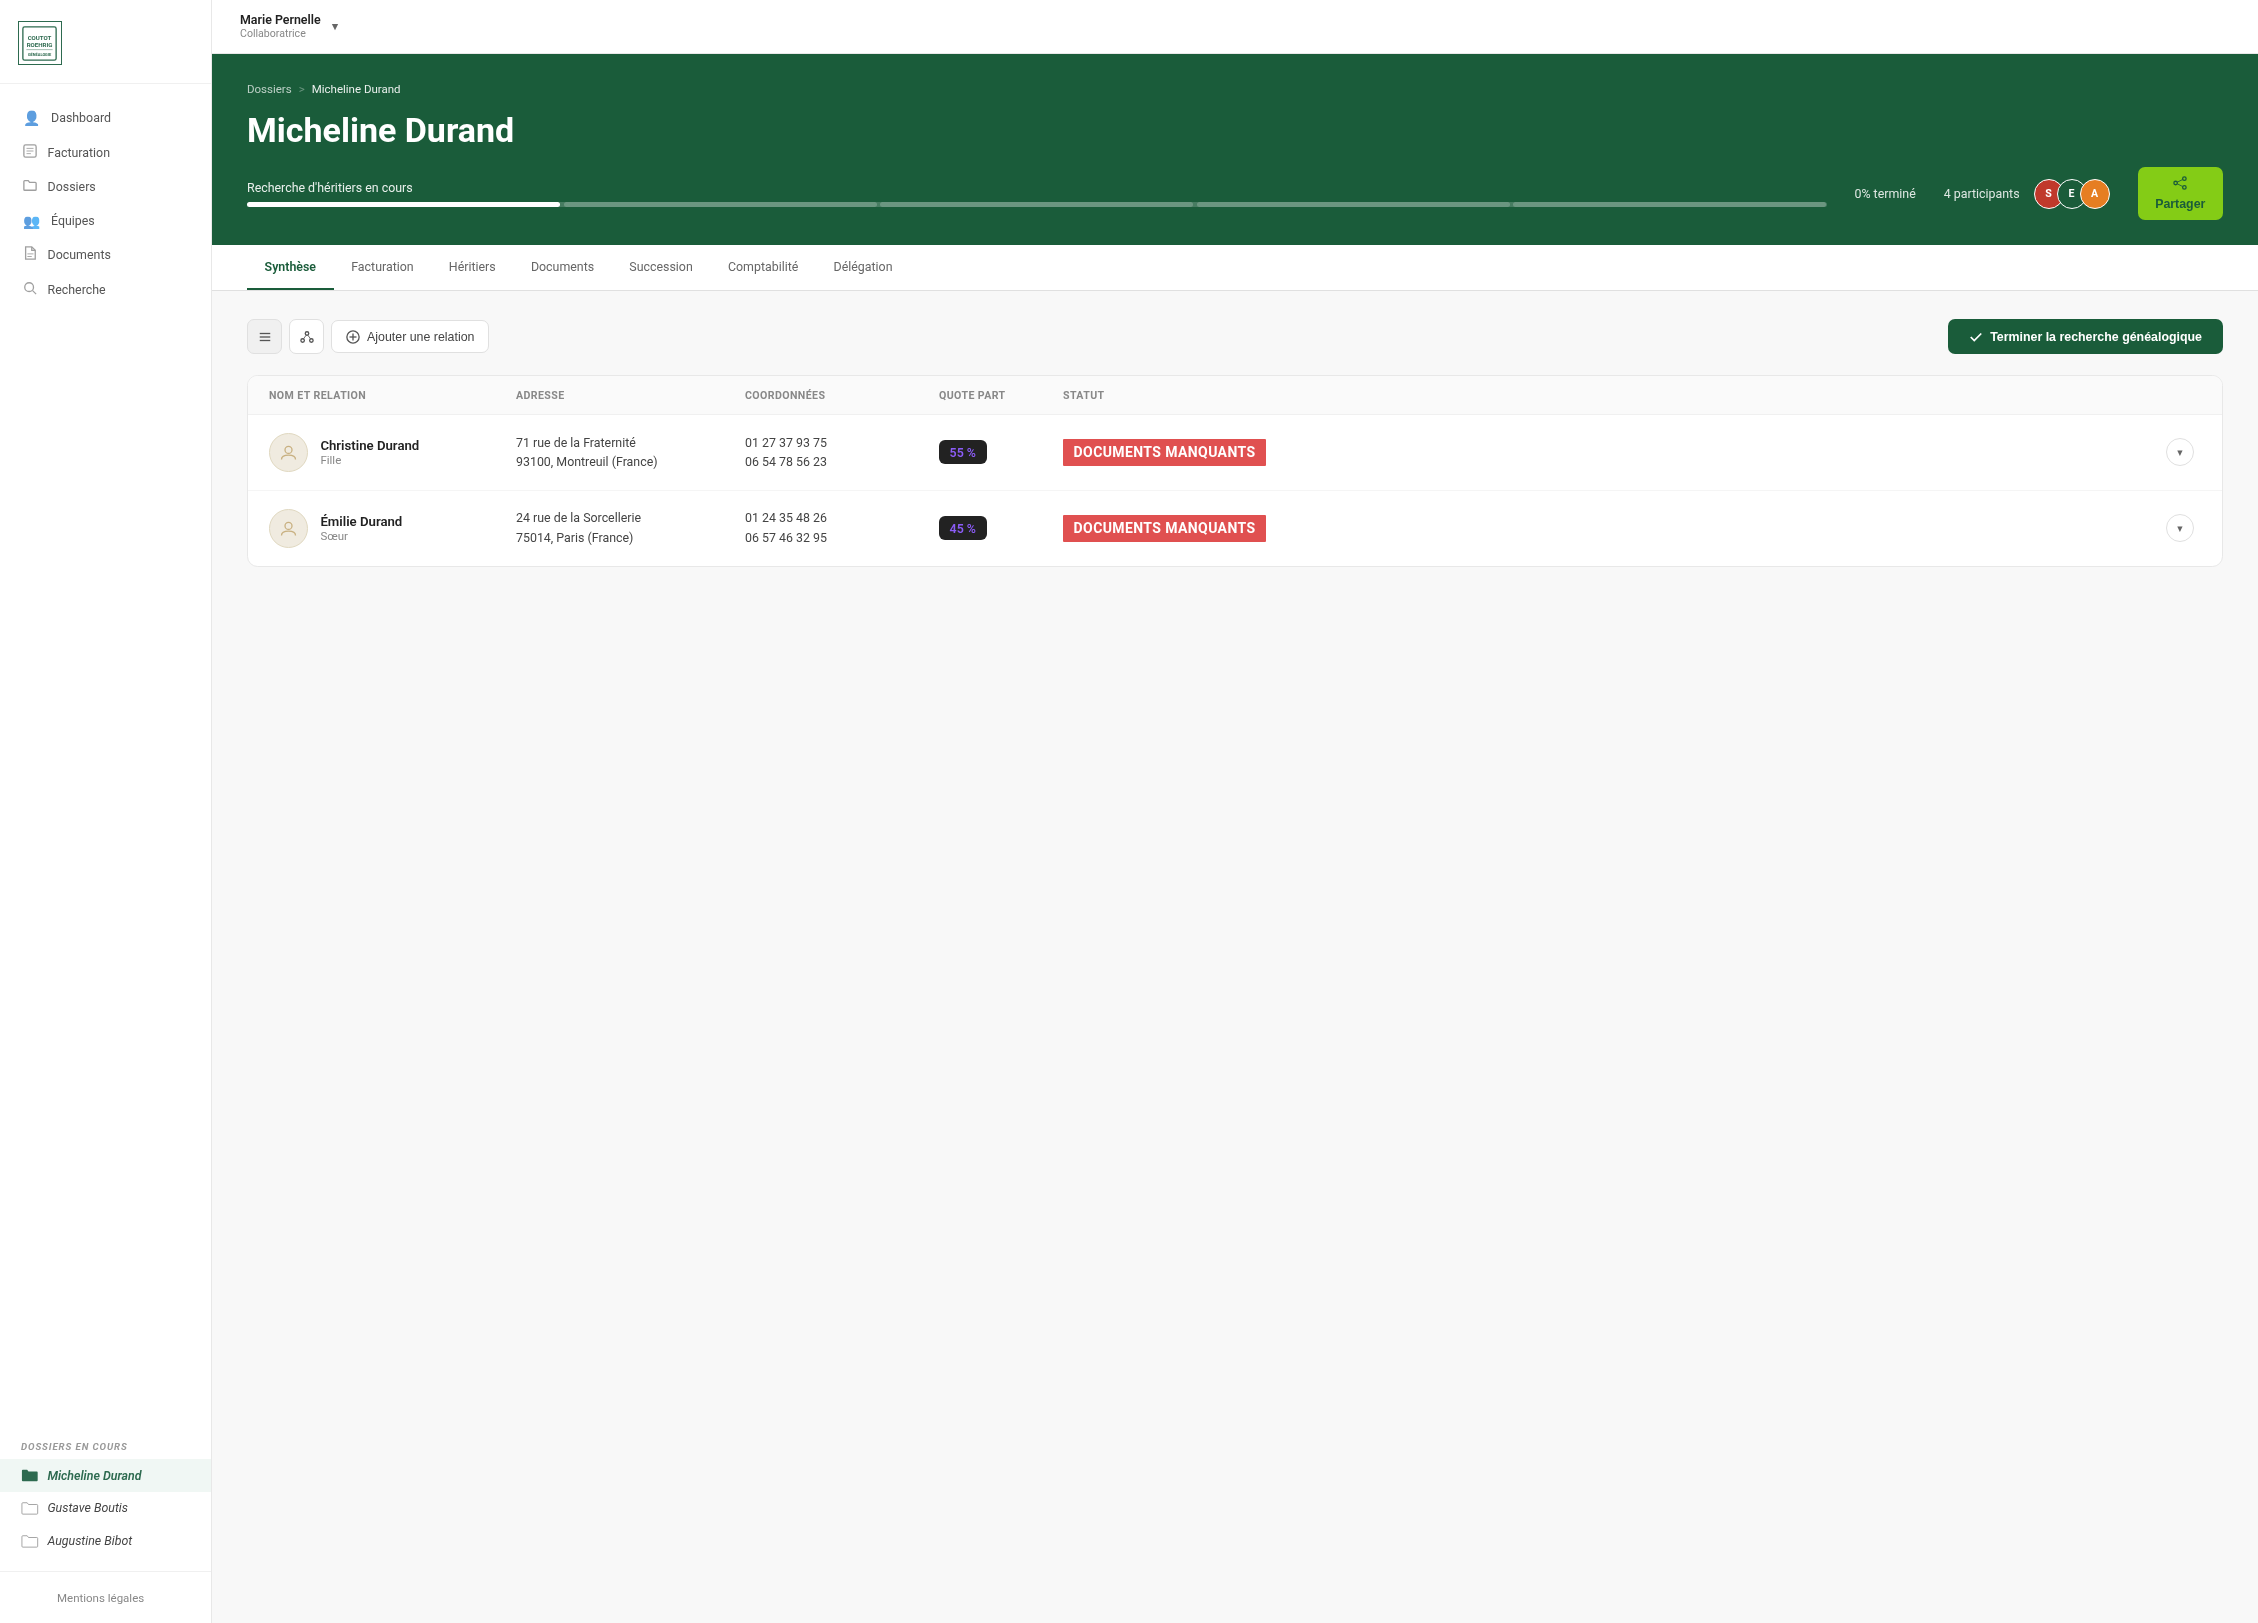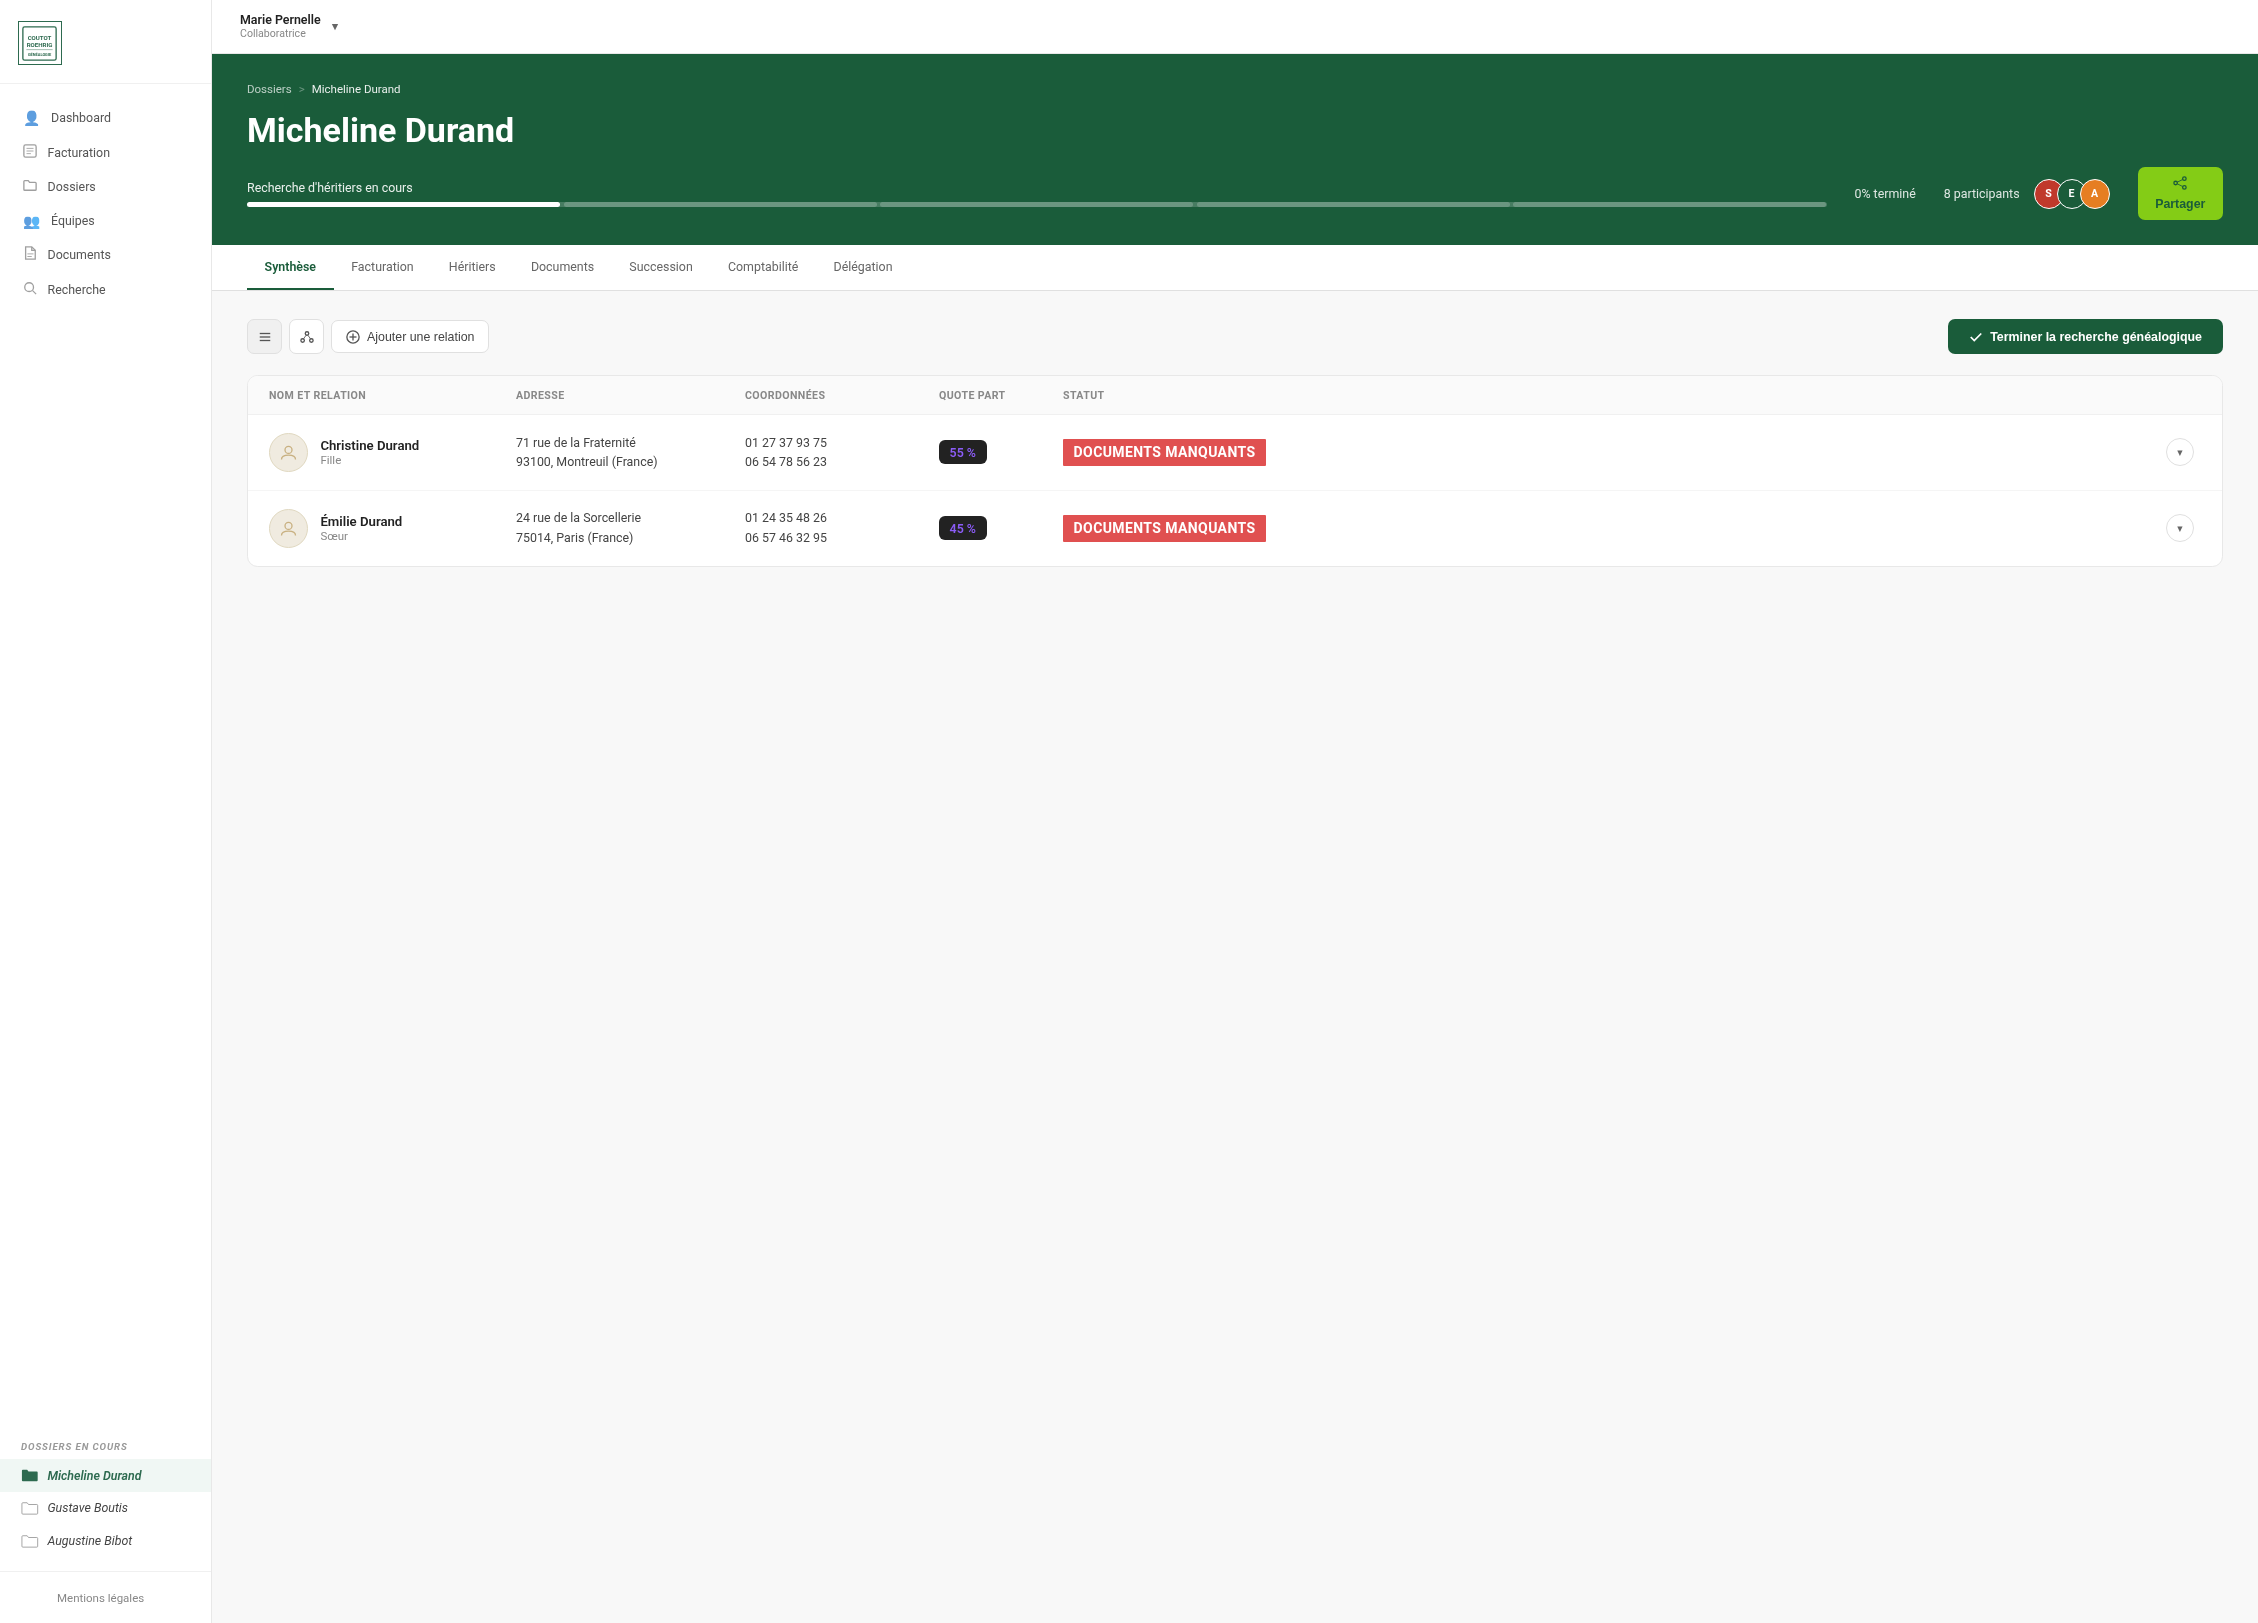--- a/index.html
+++ b/index.html
@@ -524,21 +524,21 @@
         <div class="progress-bar-bg">
           <div class="progress-segment active"></div>
           <div class="progress-segment"></div>
           <div class="progress-segment"></div>
           <div class="progress-segment"></div>
           <div class="progress-segment"></div>
         </div>
       </div>
       <div class="percent-label">0% terminé</div>
       <div class="participants-area">
-        <span class="participants-label">8 participants</span>
+        <span class="participants-label">4 participants</span>
         <div class="avatars">
           <div class="avatar avatar-s">S</div>
           <div class="avatar avatar-e">E</div>
           <div class="avatar avatar-a">A</div>
         </div>
       </div>
       <button class="share-btn">
         <svg width="14" height="14" viewBox="0 0 16 16" fill="none">
             <circle cx="13" cy="3" r="2" stroke="#1a5c3a" stroke-width="1.5"></circle>
             <circle cx="3" cy="8" r="2" stroke="#1a5c3a" stroke-width="1.5"></circle>

